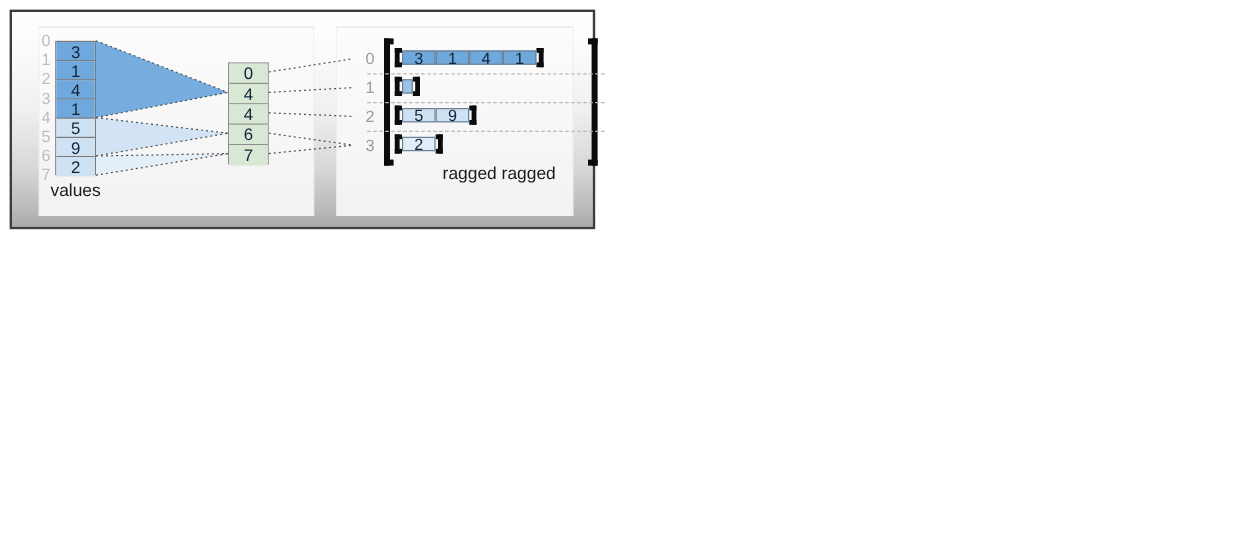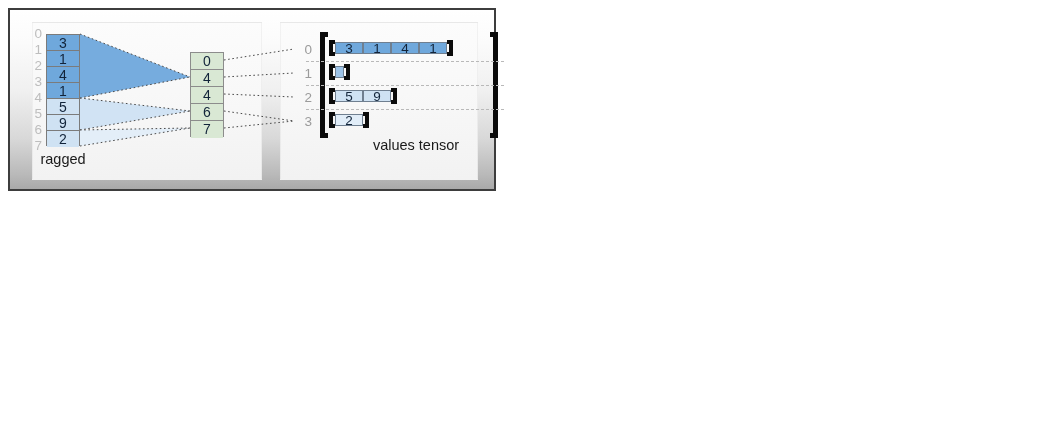--- a/index.html
+++ b/index.html
@@ -77,21 +77,21 @@
         <div class="idxcol" style="left:14px;top:24px;width:18px;height:112px;">
           <span style="top:0px;color:#bdbdbd;">0</span>
           <span style="top:16px;color:#bdbdbd;">1</span>
           <span style="top:32px;color:#bdbdbd;">2</span>
           <span style="top:48px;color:#bdbdbd;">3</span>
           <span style="top:64px;color:#bdbdbd;">4</span>
           <span style="top:80px;color:#bdbdbd;">5</span>
           <span style="top:96px;color:#bdbdbd;">6</span>
           <span style="top:112px;color:#bdbdbd;">7</span>
         </div>
-        <div class="caption" style="left:2px;top:142px;width:102px;">ragged</div>
+        <div class="caption" style="left:2px;top:142px;width:102px;">values</div>
         <div class="col" style="left:180px;top:41.5px;width:34px;height:85px;border-color:#8c8c8c;">
           <div class="cell" style="height:17px;background:#d9e8d4;border-color:#8c8c8c;">0</div>
           <div class="cell" style="height:17px;background:#d9e8d4;border-color:#8c8c8c;">4</div>
           <div class="cell" style="height:17px;background:#d9e8d4;border-color:#8c8c8c;">4</div>
           <div class="cell" style="height:17px;background:#d9e8d4;border-color:#8c8c8c;">6</div>
           <div class="cell" style="height:17px;background:#d9e8d4;border-color:#8c8c8c;">7</div>
         </div>
         <div class="tensor" style="left:310px;top:22px;width:192px;height:110px;">
           <div class="obrk l" style="left:0px;top:0px;width:8px;height:106px;border-color:#0b0b0b;"></div>
           <div class="obrk r" style="left:170px;top:0px;width:8px;height:106px;border-color:#0b0b0b;"></div>
@@ -120,21 +120,21 @@
             <div class="tc" style="width:28px;height:12px;background:#cfe2f3;">9</div>
           </div>
           <div class="rowline" style="left:-14px;top:77px;width:198px;border-color:#b9b9b9;"></div>
           <div class="rowlbl" style="left:-26px;top:89px;width:18px;color:#9b9b9b;">3</div>
           <div class="brk l" style="left:9px;top:80px;width:6px;height:16px;border-color:#0b0b0b;"></div>
           <div class="brk r" style="left:43px;top:80px;width:6px;height:16px;border-color:#0b0b0b;"></div>
           <div class="rowcells" style="left:15px;top:82px;height:12px;">
             <div class="tc" style="width:28px;height:12px;background:#e1edf8;">2</div>
           </div>
         </div>
-        <div class="caption" style="left:300px;top:128px;width:212px;">values tensor</div>
+        <div class="caption" style="left:300px;top:128px;width:212px;">ragged ragged</div>
         <svg class="fan" width="488" height="190">
           <polygon points="70,88 70,120 180,101" fill="#cfe2f3" opacity="0.95"></polygon>
           <line x1="70" y1="88" x2="180" y2="101" stroke="#4a4a4a" stroke-width="1" stroke-dasharray="1.6,2.6"></line>
           <line x1="70" y1="120" x2="180" y2="101" stroke="#4a4a4a" stroke-width="1" stroke-dasharray="1.6,2.6"></line>
           <polygon points="70,120 70,136 180,118" fill="#e1edf8" opacity="0.95"></polygon>
           <line x1="70" y1="120" x2="180" y2="118" stroke="#4a4a4a" stroke-width="1" stroke-dasharray="1.6,2.6"></line>
           <line x1="70" y1="136" x2="180" y2="118" stroke="#4a4a4a" stroke-width="1" stroke-dasharray="1.6,2.6"></line>
           <polygon points="70,24 70,88 180,67" fill="#6fa8dc" opacity="0.95"></polygon>
           <line x1="70" y1="24" x2="180" y2="67" stroke="#4a4a4a" stroke-width="1" stroke-dasharray="1.6,2.6"></line>
           <line x1="70" y1="88" x2="180" y2="67" stroke="#4a4a4a" stroke-width="1" stroke-dasharray="1.6,2.6"></line>

